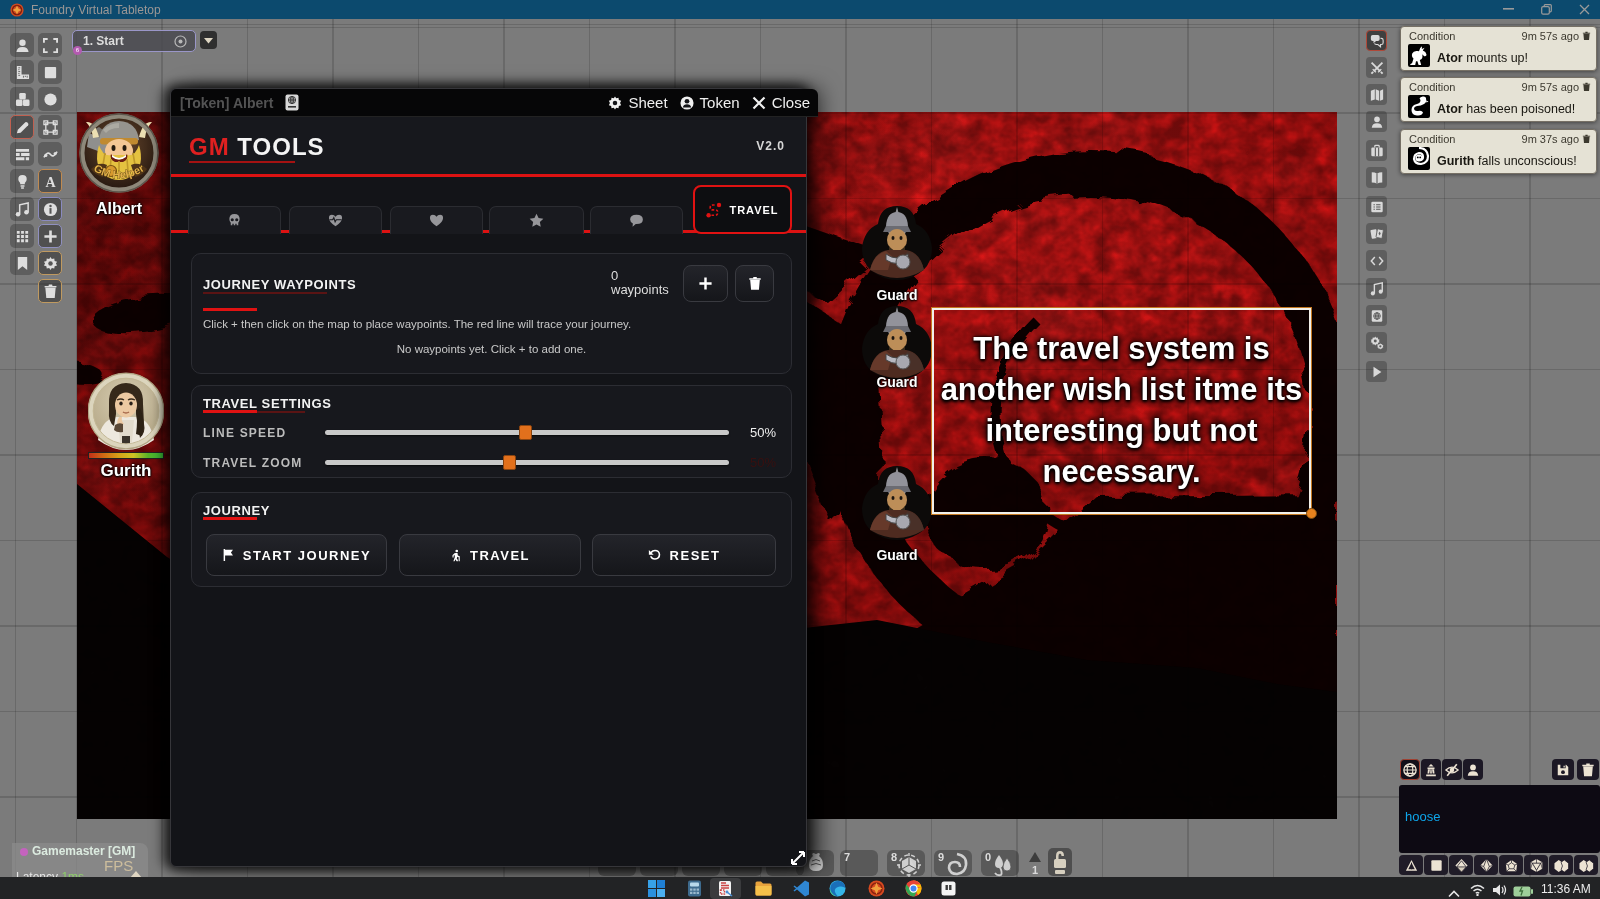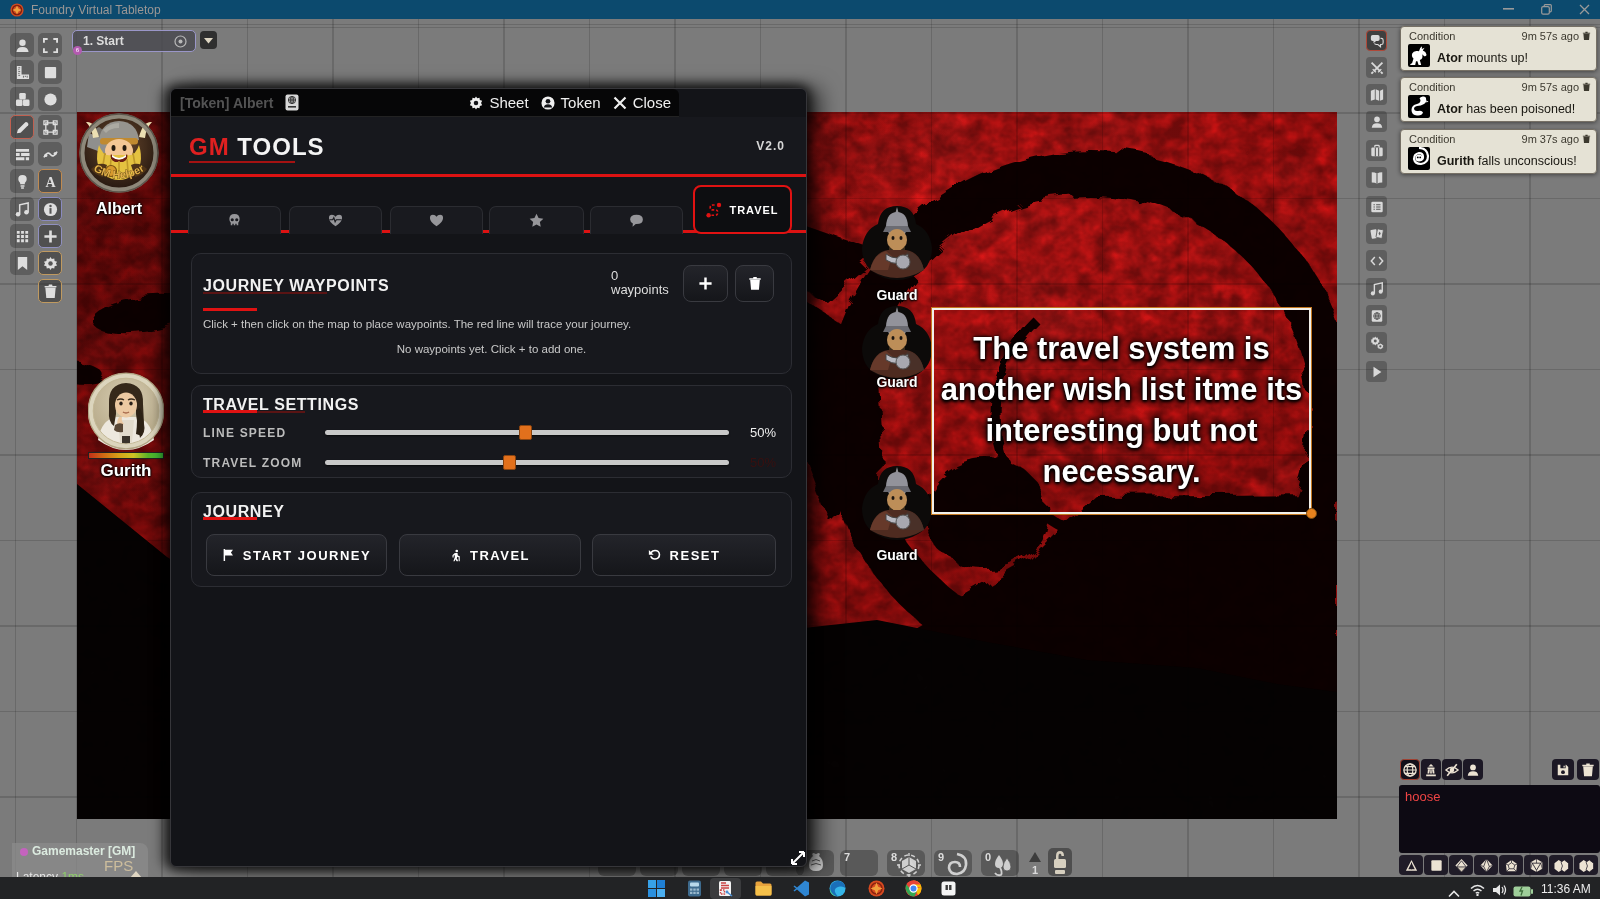--- a/index.html
+++ b/index.html
@@ -30,51 +30,51 @@
 #scenedrop{left:200px;top:31px;width:17px;height:18px;background:rgba(25,25,25,.78);border-radius:4px;z-index:7;display:flex;align-items:center;justify-content:center}
 
 .card{position:absolute;left:1400px;width:197px;height:45px;background:#e5e2d5;border:1px solid #767065;border-radius:4px;box-shadow:0 1px 4px rgba(0,0,0,.45);z-index:8;color:#2e2b25}
 .card .hd{position:absolute;left:8px;top:3px;font-size:11px;color:#3c392f}
 .card .tm{position:absolute;right:17px;top:3px;font-size:11px;color:#3c392f}
 .card .ic{position:absolute;left:7px;top:17px;width:22px;height:23px;background:#000;border-radius:2px}
 .card .tx{position:absolute;left:36px;top:24px;font-size:12.5px;color:#191711}
 
 .cbtn{position:absolute;width:20px;height:21px;background:#1c1825;border-radius:4px;z-index:8;display:flex;align-items:center;justify-content:center}
 .cbtn svg{width:14px;height:14px;fill:#ece3d3}
-#chatlog{left:1399px;top:785px;width:201px;height:68px;background:#0d0a13;border-radius:3px;z-index:8;color:#ef4444;font-size:13px;padding:4px 0 0 6px}
+#chatlog{left:1399px;top:785px;width:201px;height:68px;background:#0d0a13;border-radius:3px;z-index:8;color:#0ea5e9;font-size:13px;padding:24px 0 0 6px}
 .dbtn{position:absolute;top:855px;width:24px;height:20px;background:#201c28;border-radius:4px;z-index:8;display:flex;align-items:center;justify-content:center}
 .dbtn svg{width:15px;height:15px;fill:#ece3d3}
 
 .mslot{position:absolute;top:850px;width:38px;height:26px;background:rgba(35,35,35,.38);border-radius:6px;z-index:5;color:#e0e0e0}
 .mslot .num{position:absolute;left:4px;top:1px;font-size:11px;font-weight:bold;color:#ddd}
 .mslot svg{position:absolute;left:7px;top:2px;width:26px;height:26px;fill:#d6d6d6}
 
 #gmpanel{left:12px;top:843px;width:136px;height:34px;background:rgba(140,140,140,.72);border-radius:0 8px 0 0;z-index:8;overflow:hidden}
 
 #taskbar{left:0;top:877px;width:1600px;height:22px;background:#222325;z-index:30}
 .tico{position:absolute;top:880px;width:17px;height:17px;z-index:31}
 
 #dlg{left:170px;top:88px;width:637px;height:779px;background:#131418;border-radius:6px;border:1px solid #36363a;box-shadow:0 0 12px 3px rgba(0,0,0,.75),14px 0 20px rgba(0,0,0,.55),-8px 0 14px rgba(0,0,0,.4);z-index:6}
-#dlgbar{position:absolute;left:0;top:0;width:508px;height:28px;background:#060607;border-radius:6px 6px 0 0;border-bottom:1px solid #222}
+#dlgbar{position:absolute;left:0;top:0;width:647px;height:28px;background:#060607;border-radius:6px 6px 0 0;border-bottom:1px solid #222}
 #dlgbar .lt{position:absolute;left:9px;top:6px;font-size:14px;font-weight:bold;color:rgba(160,160,160,.5)}
 #dlgbar .rt{position:absolute;right:8px;top:5px;font-size:15px;color:#efefef;display:flex;align-items:center;gap:6px}
 #dlgbar .rt svg{width:14px;height:14px;fill:#efefef}
 #gmhead{position:absolute;left:0;top:28px;width:635px;height:58px;background:#17181d}
 #gmhead .t{position:absolute;left:18px;top:16px;font-size:24px;font-weight:bold;letter-spacing:1px}
 #gmhead .t .r{color:#e02020}
 #gmhead .t .w{color:#f4f4f4}
 #gmhead .ul{position:absolute;left:18px;top:44px;width:106px;height:2px;background:#a51212}
 #gmhead .v{position:absolute;right:21px;top:22px;font-size:12px;font-weight:bold;letter-spacing:1px;color:#d6d6d6}
 #redline{position:absolute;left:0;top:85px;width:635px;height:3px;background:#dc1212}
 #tabline{position:absolute;left:0;top:141px;width:635px;height:3px;background:#dc1212}
 .tab{position:absolute;top:117px;height:28px;width:93px;background:#191a1f;border:1px solid #2b2c31;border-bottom:none;border-radius:7px 7px 0 0;display:flex;align-items:center;justify-content:center}
 .tab svg{width:15px;height:15px;fill:#96969a}
 #tabactive{position:absolute;left:522px;top:96px;width:99px;height:49px;background:#0d0e11;border:2px solid #e01212;border-radius:8px;display:flex;align-items:center;justify-content:center;gap:7px;color:#fff;font-size:11px;font-weight:bold;letter-spacing:1px}
 .panel{position:absolute;left:20px;width:601px;background:#17181d;border:1px solid #2c2d33;border-radius:10px}
-.panel h3{position:absolute;left:11px;font-size:16px;font-weight:bold;letter-spacing:0.6px;color:#f2f2f2}
+.panel h3{position:absolute;left:11px;font-size:13px;font-weight:bold;letter-spacing:0.6px;color:#f2f2f2}
 .ulda{position:absolute;left:11px;height:2px;background:#5a1414}
 .ulbr{position:absolute;left:11px;width:54px;height:3px;background:#e01212}
 .pbtn{position:absolute;border-radius:8px;background:linear-gradient(#23242a,#15161a);border:1px solid #393a40;display:flex;align-items:center;justify-content:center;color:#fff;font-weight:bold}
 .pbtn svg{fill:#fff}
 .slider{position:absolute;height:5px;border-radius:3px;background:#c9c9c9;box-shadow:0 1px 2px rgba(0,0,0,.6)}
 .thumb{position:absolute;width:13px;height:15px;background:#e2701c;border:1px solid #8a4410;border-radius:2px}
 .slab{position:absolute;left:11px;font-size:12px;font-weight:bold;letter-spacing:1.2px;color:#bcbcbc}
 </style></head>
 <body>
 

